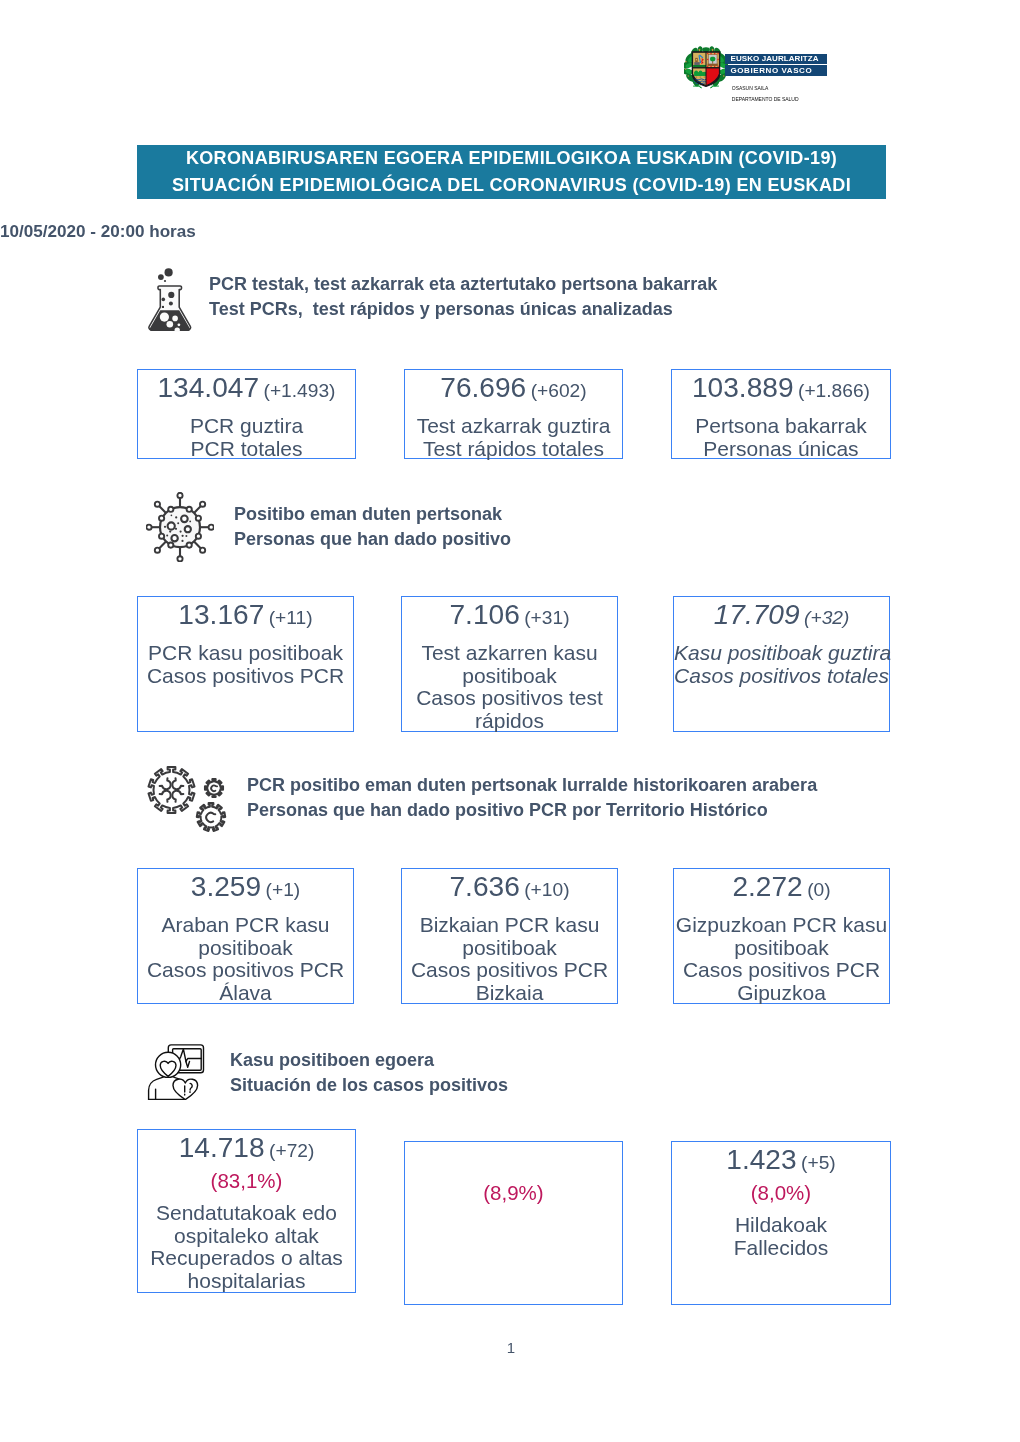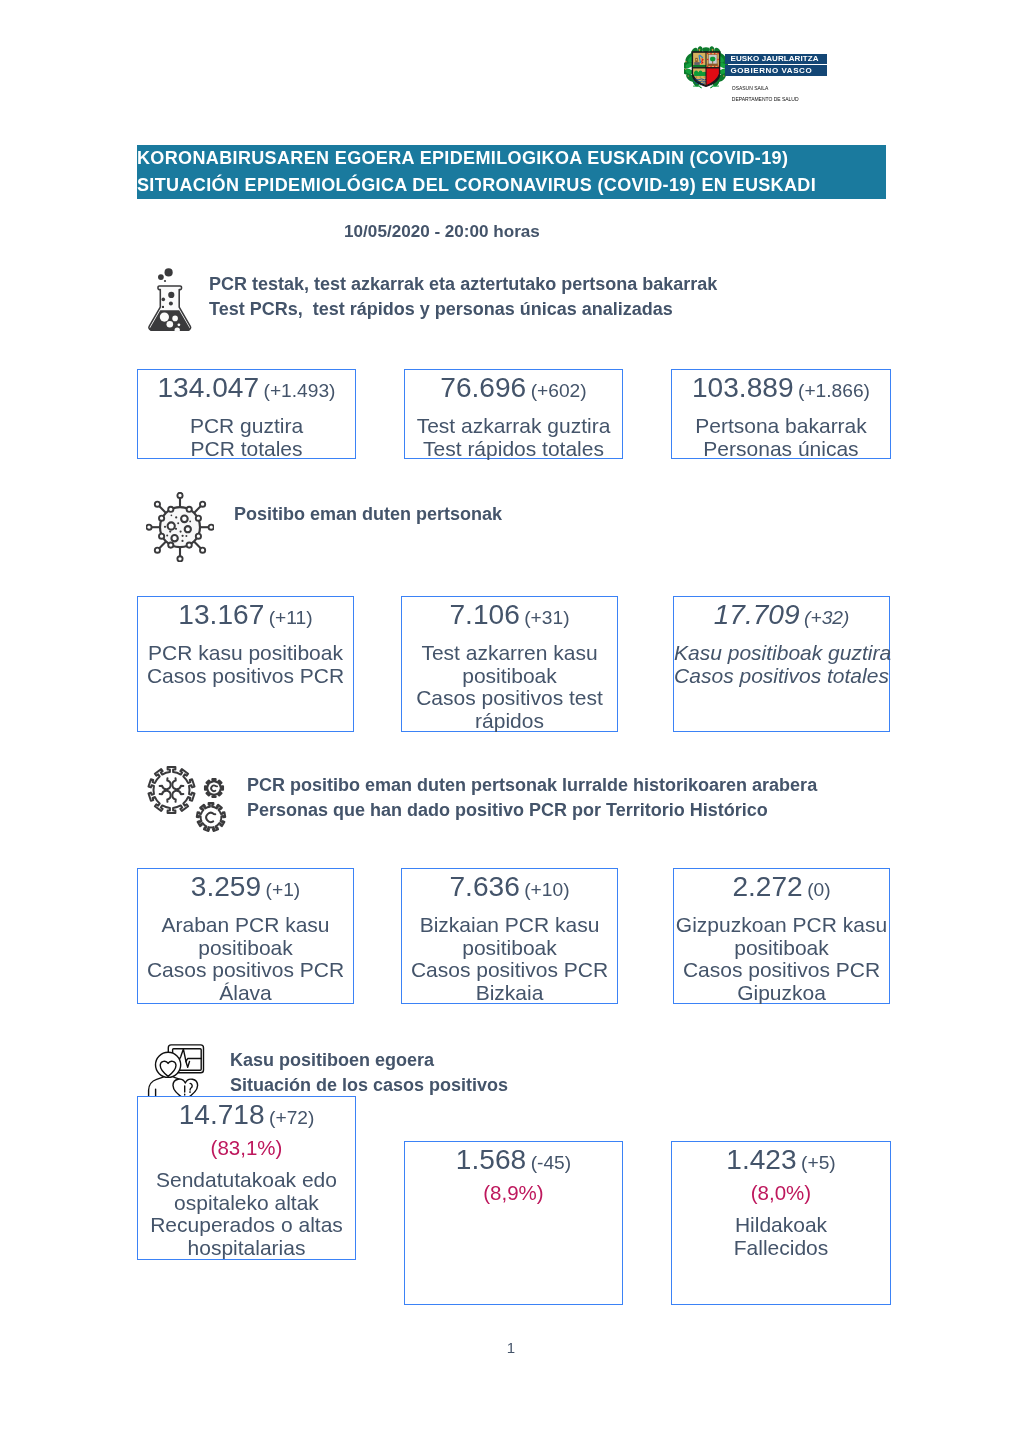--- a/index.html
+++ b/index.html
@@ -4,23 +4,23 @@
 <title>KORONABIRUSAREN EGOERA EPIDEMILOGIKOA EUSKADIN (COVID-19)</title>
 <style>
   html,body{margin:0;padding:0;}
   body{width:1020px;height:1442px;background:#ffffff;font-family:"Liberation Sans",sans-serif;
        color:#44546A;-webkit-font-smoothing:antialiased;}
   .page{position:relative;width:960px;height:1442px;overflow:hidden;}
   
   .logo{position:absolute;left:684px;top:44px;width:160px;height:62px;}
   
   .banner{position:absolute;left:137px;top:145px;width:749px;height:54px;background:#1A7A9E;
-          display:flex;flex-direction:column;align-items:flex-start;justify-content:center;padding-top:0.5px;box-sizing:border-box;}
+          display:flex;flex-direction:column;align-items:center;justify-content:center;padding-top:0.5px;box-sizing:border-box;}
   .banner .line{color:#ffffff;font-weight:bold;font-size:18px;line-height:27.3px;letter-spacing:0.36px;white-space:nowrap;}
-  .stamp{position:absolute;left:0;top:222px;width:868px;text-align:center;font-weight:bold;font-size:17.1px;color:#44546A;padding-left:8px;}
+  .stamp{position:absolute;left:0;top:222px;width:868px;text-align:left;font-weight:bold;font-size:17.1px;color:#44546A;}
   
   .sec{position:absolute;}
   .sec .ico{position:absolute;left:0;top:0;}
   .sec .txt{position:absolute;font-weight:bold;font-size:18px;line-height:25px;color:#44546A;white-space:nowrap;}
   .sec .txt > div{white-space:pre;}
   
   .card{position:absolute;border:1px solid #3b82f6;box-sizing:border-box;background:#fff;}
   .card .num{position:absolute;left:0;width:100%;text-align:center;white-space:nowrap;}
   .card .big{font-size:28.1px;color:#44546A;}
   .card .delta{font-size:19.2px;color:#44546A;}
@@ -246,20 +246,21 @@
             <circle cx="21.2" cy="43.6" r="1.0"></circle>
             <circle cx="36.6" cy="43.8" r="1.1"></circle>
             <circle cx="40.4" cy="43.9" r="1.0"></circle>
             <circle cx="36.5" cy="48.9" r="1.1"></circle>
           </g>
         </g>
       </svg>
     </div>
     <div class="txt">
       <div>Positibo eman duten pertsonak</div>
+      <div>Personas que han dado positivo</div>
     </div>
   </div>
 
   <div class="sec s3">
     <div class="ico">
       <svg width="89" height="80" viewBox="0 0 89 80">
         <g fill="none" stroke="#3A3A3C" stroke-width="2.0" stroke-linejoin="round">
           <path id="vbig" d="M24.90 10.07 L24.90 7.57 L22.60 7.57 L22.60 5.07 L30.40 5.07 L30.40 7.57 L28.10 7.57 L28.10 10.07 A18.00 18.00 0 0 1 35.74 12.55 L37.21 10.53 L35.35 9.18 L36.82 7.16 L43.13 11.74 L41.66 13.77 L39.80 12.41 L38.33 14.44 A18.00 18.00 0 0 1 43.06 20.94 L45.43 20.17 L44.72 17.98 L47.10 17.21 L49.51 24.62 L47.13 25.40 L46.42 23.21 L44.05 23.98 A18.00 18.00 0 0 1 44.05 32.02 L46.42 32.79 L47.13 30.60 L49.51 31.38 L47.10 38.79 L44.72 38.02 L45.43 35.83 L43.06 35.06 A18.00 18.00 0 0 1 38.33 41.56 L39.80 43.59 L41.66 42.23 L43.13 44.26 L36.82 48.84 L35.35 46.82 L37.21 45.47 L35.74 43.45 A18.00 18.00 0 0 1 28.10 45.93 L28.10 48.43 L30.40 48.43 L30.40 50.93 L22.60 50.93 L22.60 48.43 L24.90 48.43 L24.90 45.93 A18.00 18.00 0 0 1 17.26 43.45 L15.79 45.47 L17.65 46.82 L16.18 48.84 L9.87 44.26 L11.34 42.23 L13.20 43.59 L14.67 41.56 A18.00 18.00 0 0 1 9.94 35.06 L7.57 35.83 L8.28 38.02 L5.90 38.79 L3.49 31.38 L5.87 30.60 L6.58 32.79 L8.95 32.02 A18.00 18.00 0 0 1 8.95 23.98 L6.58 23.21 L5.87 25.40 L3.49 24.62 L5.90 17.21 L8.28 17.98 L7.57 20.17 L9.94 20.94 A18.00 18.00 0 0 1 14.67 14.44 L13.20 12.41 L11.34 13.77 L9.87 11.74 L16.18 7.16 L17.65 9.18 L15.79 10.53 L17.26 12.55 A18.00 18.00 0 0 1 24.90 10.07 Z"></path>
           <path id="vs1" d="M68.15 19.45 L68.15 18.20 L67.35 18.20 L67.35 16.95 L70.65 16.95 L70.65 18.20 L69.85 18.20 L69.85 19.45 A6.60 6.60 0 0 1 73.03 20.77 L73.91 19.89 L73.35 19.32 L74.23 18.44 L76.56 20.77 L75.68 21.65 L75.11 21.09 L74.23 21.97 A6.60 6.60 0 0 1 75.55 25.15 L76.80 25.15 L76.80 24.35 L78.05 24.35 L78.05 27.65 L76.80 27.65 L76.80 26.85 L75.55 26.85 A6.60 6.60 0 0 1 74.23 30.03 L75.11 30.91 L75.68 30.35 L76.56 31.23 L74.23 33.56 L73.35 32.68 L73.91 32.11 L73.03 31.23 A6.60 6.60 0 0 1 69.85 32.55 L69.85 33.80 L70.65 33.80 L70.65 35.05 L67.35 35.05 L67.35 33.80 L68.15 33.80 L68.15 32.55 A6.60 6.60 0 0 1 64.97 31.23 L64.09 32.11 L64.65 32.68 L63.77 33.56 L61.44 31.23 L62.32 30.35 L62.89 30.91 L63.77 30.03 A6.60 6.60 0 0 1 62.45 26.85 L61.20 26.85 L61.20 27.65 L59.95 27.65 L59.95 24.35 L61.20 24.35 L61.20 25.15 L62.45 25.15 A6.60 6.60 0 0 1 63.77 21.97 L62.89 21.09 L62.32 21.65 L61.44 20.77 L63.77 18.44 L64.65 19.32 L64.09 19.89 L64.97 20.77 A6.60 6.60 0 0 1 68.15 19.45 Z"></path>
           <path id="vs2" d="M64.85 44.66 L64.85 42.81 L63.60 42.81 L63.60 40.96 L68.40 40.96 L68.40 42.81 L67.15 42.81 L67.15 44.66 A10.40 10.40 0 0 1 71.76 46.34 L72.95 44.93 L71.99 44.12 L73.18 42.70 L76.86 45.79 L75.67 47.21 L74.71 46.40 L73.52 47.82 A10.40 10.40 0 0 1 75.98 52.07 L77.80 51.75 L77.58 50.52 L79.41 50.20 L80.24 54.93 L78.42 55.25 L78.20 54.02 L76.38 54.34 A10.40 10.40 0 0 1 75.53 59.17 L77.13 60.10 L77.75 59.01 L79.36 59.94 L76.96 64.10 L75.35 63.17 L75.98 62.09 L74.38 61.16 A10.40 10.40 0 0 1 70.62 64.32 L71.25 66.06 L72.42 65.63 L73.06 67.37 L68.55 69.01 L67.91 67.27 L69.09 66.84 L68.45 65.11 A10.40 10.40 0 0 1 63.55 65.11 L62.91 66.84 L64.09 67.27 L63.45 69.01 L58.94 67.37 L59.58 65.63 L60.75 66.06 L61.38 64.32 A10.40 10.40 0 0 1 57.62 61.16 L56.02 62.09 L56.65 63.17 L55.04 64.10 L52.64 59.94 L54.25 59.01 L54.87 60.10 L56.47 59.17 A10.40 10.40 0 0 1 55.62 54.34 L53.80 54.02 L53.58 55.25 L51.76 54.93 L52.59 50.20 L54.42 50.52 L54.20 51.75 L56.02 52.07 A10.40 10.40 0 0 1 58.48 47.82 L57.29 46.40 L56.33 47.21 L55.14 45.79 L58.82 42.70 L60.01 44.12 L59.05 44.93 L60.24 46.34 A10.40 10.40 0 0 1 64.85 44.66 Z"></path>
@@ -383,32 +384,31 @@
       </div>
       <div class="card" style="left: 673px; top: 868px; width: 217px; height: 136px;">
         <div class="num" style="top:2px"><span class="big">2.272</span> <span class="delta">(0)</span></div>
         <div class="cap" style="top:45px">
           <div>Gizpuzkoan PCR kasu</div>
           <div>positiboak</div>
           <div>Casos positivos PCR</div>
           <div>Gipuzkoa</div>
         </div>
       </div>
-      <div class="card" style="left: 137px; top: 1096px; width: 219px; height: 164px;">
+      <div class="card" style="left: 137px; top: 1129px; width: 219px; height: 164px;">
         <div class="num" style="top:2px"><span class="big">14.718</span> <span class="delta">(+72)</span></div>
         <div class="pct" style="top:39px">(83,1%)</div>
         <div class="cap" style="top:72px">
           <div>Sendatutakoak edo</div>
           <div>ospitaleko altak</div>
           <div>Recuperados o altas</div>
           <div>hospitalarias</div>
         </div>
       </div>
       <div class="card" style="left: 404px; top: 1141px; width: 219px; height: 164px;">
-        <div class="num" style="top:2px"><span class="big">1.568</span> <span class="delta">(-45)</span></div>
         <div class="pct" style="top:39px">(8,9%)</div>
       </div>
       <div class="card" style="left: 671px; top: 1141px; width: 220px; height: 164px;">
         <div class="num" style="top:2px"><span class="big">1.423</span> <span class="delta">(+5)</span></div>
         <div class="pct" style="top:39px">(8,0%)</div>
         <div class="cap" style="top:72px">
           <div>Hildakoak</div>
           <div>Fallecidos</div>
         </div>
       </div>

